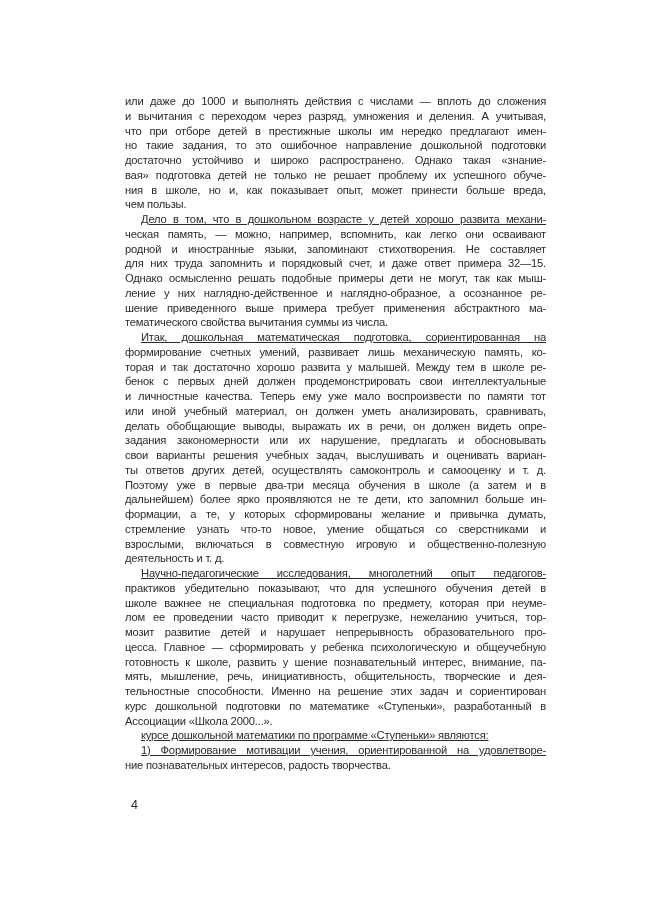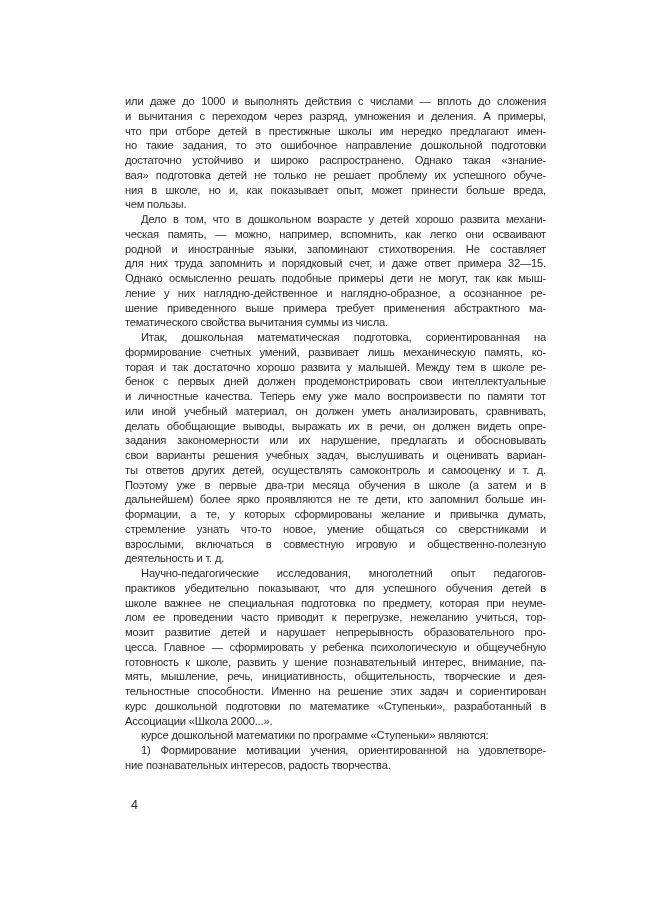--- a/index.html
+++ b/index.html
@@ -34,37 +34,38 @@
     text-align:justify;
     text-align-last:justify;
     white-space:nowrap;
     overflow:hidden;
   }
   .line.last{
     text-align-last:left;
   }
   .par.indent .line:first-child{
     text-indent:16px;
+    text-decoration:underline;
   }
   .page-number{
     position:absolute;
     left:131px;top:798px;
     font-size:12.5px;
     line-height:15px;
     color:var(--ink);
   }
 </style>
 </head>
 <body>
 
 <div class="page">
   <div class="text-block">
       <div class="par">
         <div class="line">или даже до 1000 и выполнять действия с числами — вплоть до сложения</div>
-        <div class="line">и вычитания с переходом через разряд, умножения и деления. А примеры,</div>
+        <div class="line">и вычитания с переходом через разряд, умножения и деления. А учитывая,</div>
         <div class="line">что при отборе детей в престижные школы им нередко предлагают имен-</div>
         <div class="line">но такие задания, то это ошибочное направление дошкольной подготовки</div>
         <div class="line">достаточно устойчиво и широко распространено. Однако такая «знание-</div>
         <div class="line">вая» подготовка детей не только не решает проблему их успешного обуче-</div>
         <div class="line">ния в школе, но и, как показывает опыт, может принести больше вреда,</div>
         <div class="line last">чем пользы.</div>
       </div>
       <div class="par indent">
         <div class="line">Дело в том, что в дошкольном возрасте у детей хорошо развита механи-</div>
         <div class="line">ческая память, — можно, например, вспомнить, как легко они осваивают</div>

